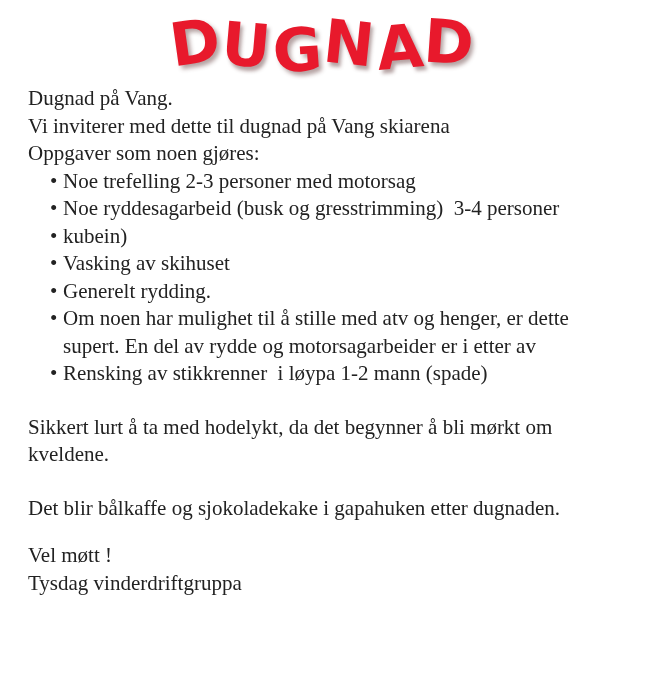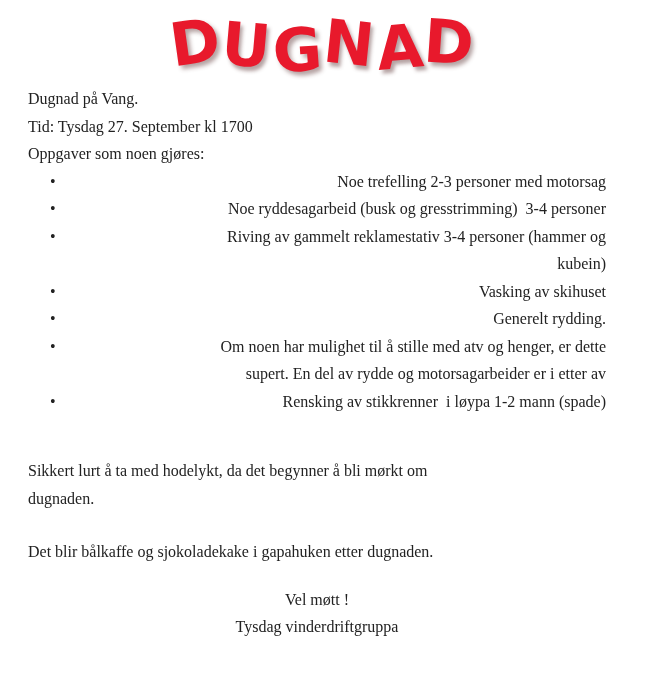--- a/index.html
+++ b/index.html
@@ -35,22 +35,22 @@
     text-shadow: 3px 4px 4px rgba(90, 50, 50, 0.45);
   }
   .title .letter:nth-child(1) { transform: rotate(-8deg) translateY(1px); }
   .title .letter:nth-child(2) { transform: rotate(5deg)  translateY(4px); }
   .title .letter:nth-child(3) { transform: rotate(-4deg) translateY(9px); }
   .title .letter:nth-child(4) { transform: rotate(6deg)  translateY(2px); }
   .title .letter:nth-child(5) { transform: rotate(-5deg) translateY(6px); }
   .title .letter:nth-child(6) { transform: rotate(4deg)  translateY(1px); }
   
   .content {
-    padding: 0 40px 0 28px;
-    font-size: 16px;
+    padding: 0 28px 0 28px;
+    font-size: 21px;
     line-height: 27.5px;
   }
   .line {
     margin: 0;
     white-space: pre-wrap;
   }
   .tasks {
     list-style: none;
     margin: 0;
     padding: 0;
@@ -62,56 +62,54 @@
   .task .bullet {
     display: inline-block;
     width: 13px;
     margin-left: 22px;
     flex: 0 0 13px;
   }
   .task .task-lines { flex: 1; }
   .tline {
     display: block;
     white-space: pre-wrap;
-    text-align: right;
   }
-  .para-1 { margin-top: 42px; }
+  .para-1 { margin-top: 26px; }
   .para-2 { margin-top: 26px; font-family: Liberation Serif, serif; }
-  .signoff { margin-top: 20px; text-align: center; }
+  .signoff { margin-top: 20px; }
 </style>
 </head>
 <body style="background: rgb(255, 255, 255); color: rgb(34, 34, 34);">
 
 <div class="page">
 
   <h1 class="title" style="color: rgb(232, 25, 44);"><span class="letter">D</span><span class="letter">U</span><span class="letter">G</span><span class="letter">N</span><span class="letter">A</span><span class="letter">D</span></h1>
 
   <div class="content">
 
     <p class="line">Dugnad på Vang.</p>
-    <p class="line">Tid: Tysdag 27. September kl 1700</p>
+    <p class="line">Vi inviterer med dette til dugnad på Vang skiarena</p>
     <p class="line">Oppgaver som noen gjøres:</p>
 
     <ul class="tasks">
       <li class="task">
         <span class="bullet">•</span>
         <span class="task-lines">
           <span class="tline">Noe trefelling 2-3 personer med motorsag</span>
         </span>
       </li>
       <li class="task">
         <span class="bullet">•</span>
         <span class="task-lines">
           <span class="tline">Noe ryddesagarbeid (busk og gresstrimming)  3-4 personer</span>
         </span>
       </li>
       <li class="task">
         <span class="bullet">•</span>
         <span class="task-lines">
-          <span class="tline">Riving av gammelt reklamestativ 3-4 personer (hammer og</span>
           <span class="tline">kubein)</span>
         </span>
       </li>
       <li class="task">
         <span class="bullet">•</span>
         <span class="task-lines">
           <span class="tline">Vasking av skihuset</span>
         </span>
       </li>
       <li class="task">
@@ -130,21 +128,21 @@
       <li class="task">
         <span class="bullet">•</span>
         <span class="task-lines">
           <span class="tline">Rensking av stikkrenner  i løypa 1-2 mann (spade)</span>
         </span>
       </li>
     </ul>
 
     <div class="para-1">
       <p class="line">Sikkert lurt å ta med hodelykt, da det begynner å bli mørkt om</p>
-      <p class="line">dugnaden.</p>
+      <p class="line">kveldene.</p>
     </div>
 
     <div class="para-2">
       <p class="line">Det blir bålkaffe og sjokoladekake i gapahuken etter dugnaden.</p>
     </div>
 
     <div class="signoff">
       <p class="line">Vel møtt !</p>
       <p class="line">Tysdag vinderdriftgruppa</p>
     </div>

